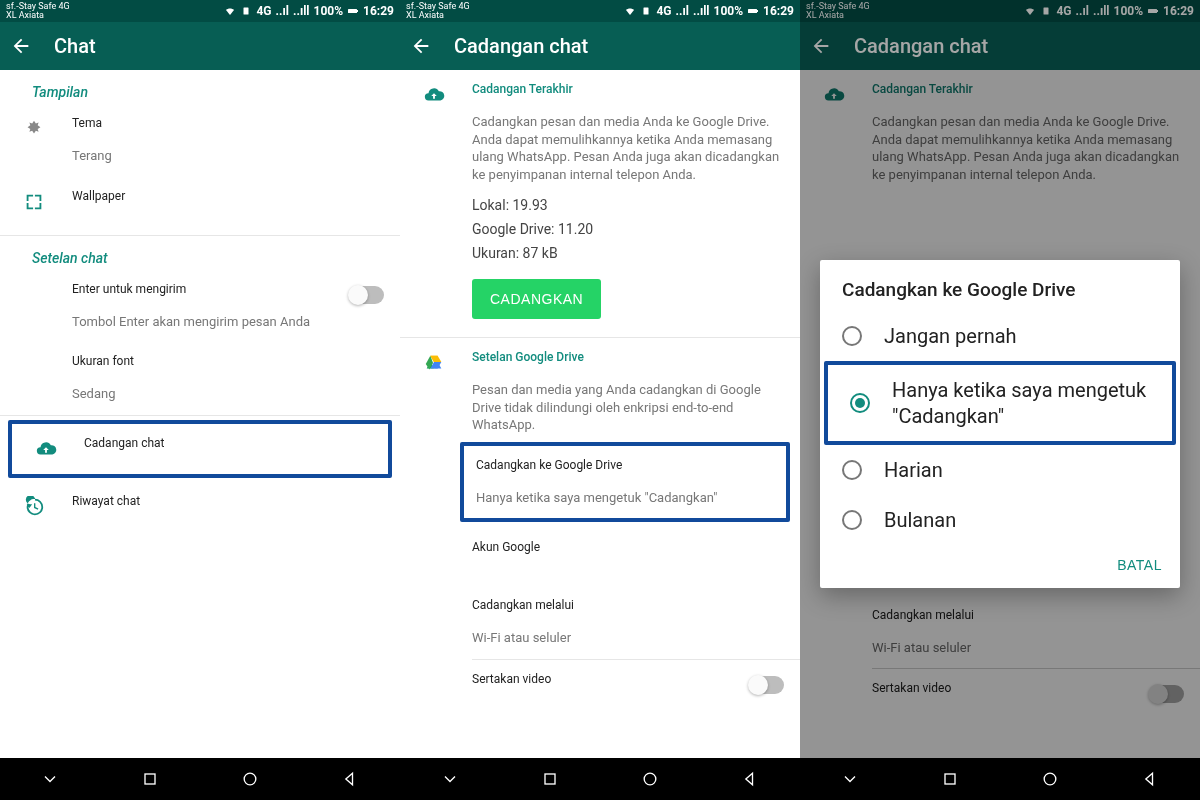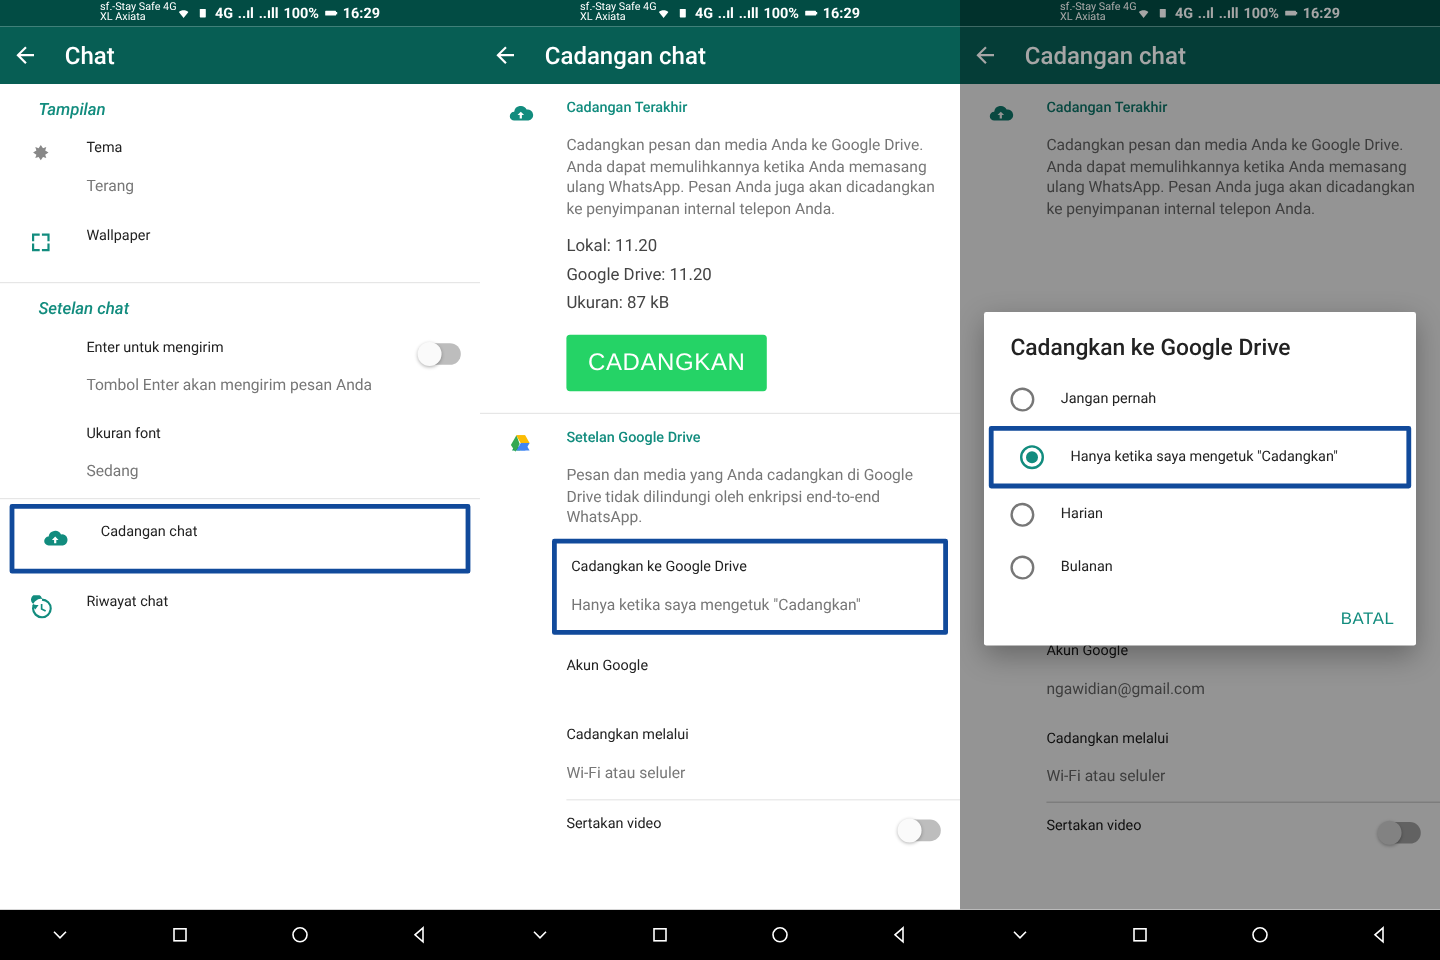--- a/index.html
+++ b/index.html
@@ -1,18 +1,18 @@
 <!DOCTYPE html>
 <html><head>
 <meta charset="utf-8">
 <style>
   * { box-sizing: border-box; margin: 0; padding: 0; }
   body { font-family: -apple-system, Roboto, "Helvetica Neue", Arial, sans-serif; background: #000; width: 1200px; height: 800px; overflow: hidden; display: flex; }
   .phone { width: 400px; height: 800px; background: #fff; display: flex; flex-direction: column; position: relative; }
-  .statusbar { height: 22px; background: #024c44; color: #fff; font-size: 9px; display: flex; align-items: center; padding: 0 6px; justify-content: center; }
+  .statusbar { height: 22px; background: #024c44; color: #fff; font-size: 9px; display: flex; align-items: center; padding: 0 6px; justify-content: space-between; }
   .sb-left { display: flex; flex-direction: column; line-height: 1; }
   .sb-right { display: flex; align-items: center; gap: 4px; font-size: 12px; font-weight: bold; }
   .sb-right svg { width: 12px; height: 12px; fill: #fff; }
   .appbar { height: 48px; background: #075e54; color: #fff; display: flex; align-items: center; padding: 0 10px; gap: 22px; }
   .appbar .title { font-size: 20px; font-weight: 500; }
   .content { flex: 1; overflow-y: hidden; background: #fff; position: relative; }
   .section-header { color: #128c7e; font-size: 14px; font-weight: 500; padding: 14px 16px 4px 72px; }
   .section-header.first { padding-left: 32px; font-style: italic; }
   .list-item { display: flex; align-items: flex-start; padding: 12px 16px; gap: 20px; min-height: 58px; }
   .list-item .iconbox { width: 36px; display: flex; justify-content: center; padding-top: 2px; color: #128c7e; }
@@ -25,31 +25,31 @@
   .divider { height: 1px; background: #e6e6e6; margin-left: 72px; }
   .divider.full { margin-left: 0; }
   .switch { width: 34px; height: 18px; border-radius: 10px; position: relative; }
   .switch.off { background: #bdbdbd; }
   .switch.off::after { content: ""; position: absolute; width: 20px; height: 20px; background: #fafafa; border-radius: 50%; top: -1px; left: -2px; box-shadow: 0 1px 3px rgba(0,0,0,.3); }
   .switch.on { background: #7fcbc0; }
   .switch.on::after { content: ""; position: absolute; width: 20px; height: 20px; background: #128c7e; border-radius: 50%; top: -1px; right: -2px; box-shadow: 0 1px 3px rgba(0,0,0,.3); }
   .highlight { border: 4px solid #114a9b; border-radius: 2px; }
   .navbar { height: 42px; background: #000; display: flex; align-items: center; justify-content: space-around; }
   .navbar svg { width: 20px; height: 20px; stroke: #fff; fill: none; stroke-width: 1.6; }
-  .btn-primary { background: #25d366; color: #fff; font-size: 20px; font-weight: 500; padding: 12px 18px; border: none; border-radius: 3px; letter-spacing: .5px; }
+  .btn-primary { background: #25d366; color: #fff; font-size: 14px; font-weight: 500; padding: 12px 18px; border: none; border-radius: 3px; letter-spacing: .5px; }
   .info-block { padding: 0 16px 0 72px; }
   .info-line { font-size: 14px; color: #444; padding: 4px 0; }
   .shade { position: absolute; inset: 0; background: rgba(0,0,0,.42); }
   .dialog { position: absolute; left: 20px; right: 20px; top: 190px; background: #fff; border-radius: 2px; box-shadow: 0 8px 24px rgba(0,0,0,.3); padding: 18px 0 8px; }
   .dialog-title { font-size: 19px; font-weight: 500; color: #222; padding: 0 22px 10px; }
   .radio-row { display: flex; align-items: center; gap: 22px; padding: 12px 22px; }
   .radio { width: 20px; height: 20px; border: 2px solid #777; border-radius: 50%; flex-shrink: 0; display: flex; align-items: center; justify-content: center; }
   .radio.checked { border-color: #128c7e; }
   .radio.checked::after { content: ""; width: 10px; height: 10px; background: #128c7e; border-radius: 50%; }
-  .radio-label { font-size: 12px; color: #222; line-height: 1.3; }
+  .radio-label { font-size: 20px; color: #222; line-height: 1.3; }
   .dialog-actions { text-align: right; padding: 10px 18px 6px; }
   .dialog-btn { color: #128c7e; font-size: 14px; font-weight: 400; background: none; border: none; letter-spacing: .5px; }
   .dimmed .content > *:not(.shade):not(.dialog) { filter: brightness(.9); }
   .phone.dimmed .appbar, .phone.dimmed .statusbar { filter: brightness(.65); }
   .noicon { width: 36px; }
   .back-arrow { width: 22px; height: 22px; fill: #fff; }
 </style>
 </head>
 <body>
 
@@ -199,21 +199,21 @@
           <svg viewBox="0 0 24 24">
             <path d="M19 18H6a4 4 0 010-8 6 6 0 0111.3-2A5 5 0 0119 18zm-7-8l-3 3h2v3h2v-3h2z"></path>
           </svg>
         </div>
       <div class="textcol">
         <div class="primary" style="color:#128c7e;font-weight:500;">Cadangan Terakhir</div>
         <div class="secondary">Cadangkan pesan dan media Anda ke Google Drive. Anda dapat memulihkannya ketika Anda memasang ulang WhatsApp. Pesan Anda juga akan dicadangkan ke penyimpanan internal telepon Anda.</div>
       </div>
     </div>
     <div class="info-block" style="margin-top:10px;">
-      <div class="info-line">Lokal: 11.20</div>
+      <div class="info-line">Lokal: 19.93</div>
       <div class="info-line">Google Drive: 11.20</div>
       <div class="info-line">Ukuran: 87 kB</div>
       <div style="padding:14px 0 18px;"><button class="btn-primary">CADANGKAN</button></div>
     </div>
     <div class="divider full"></div>
     <div class="list-item" style="padding-bottom:0;">
       <div class="iconbox">
           <svg viewBox="0 0 24 24">
             <path fill="#0f9d58" d="M4 18l4-7 4 7z"></path>
             <path fill="#4285f4" d="M12 18h8l-4-7z"></path>

